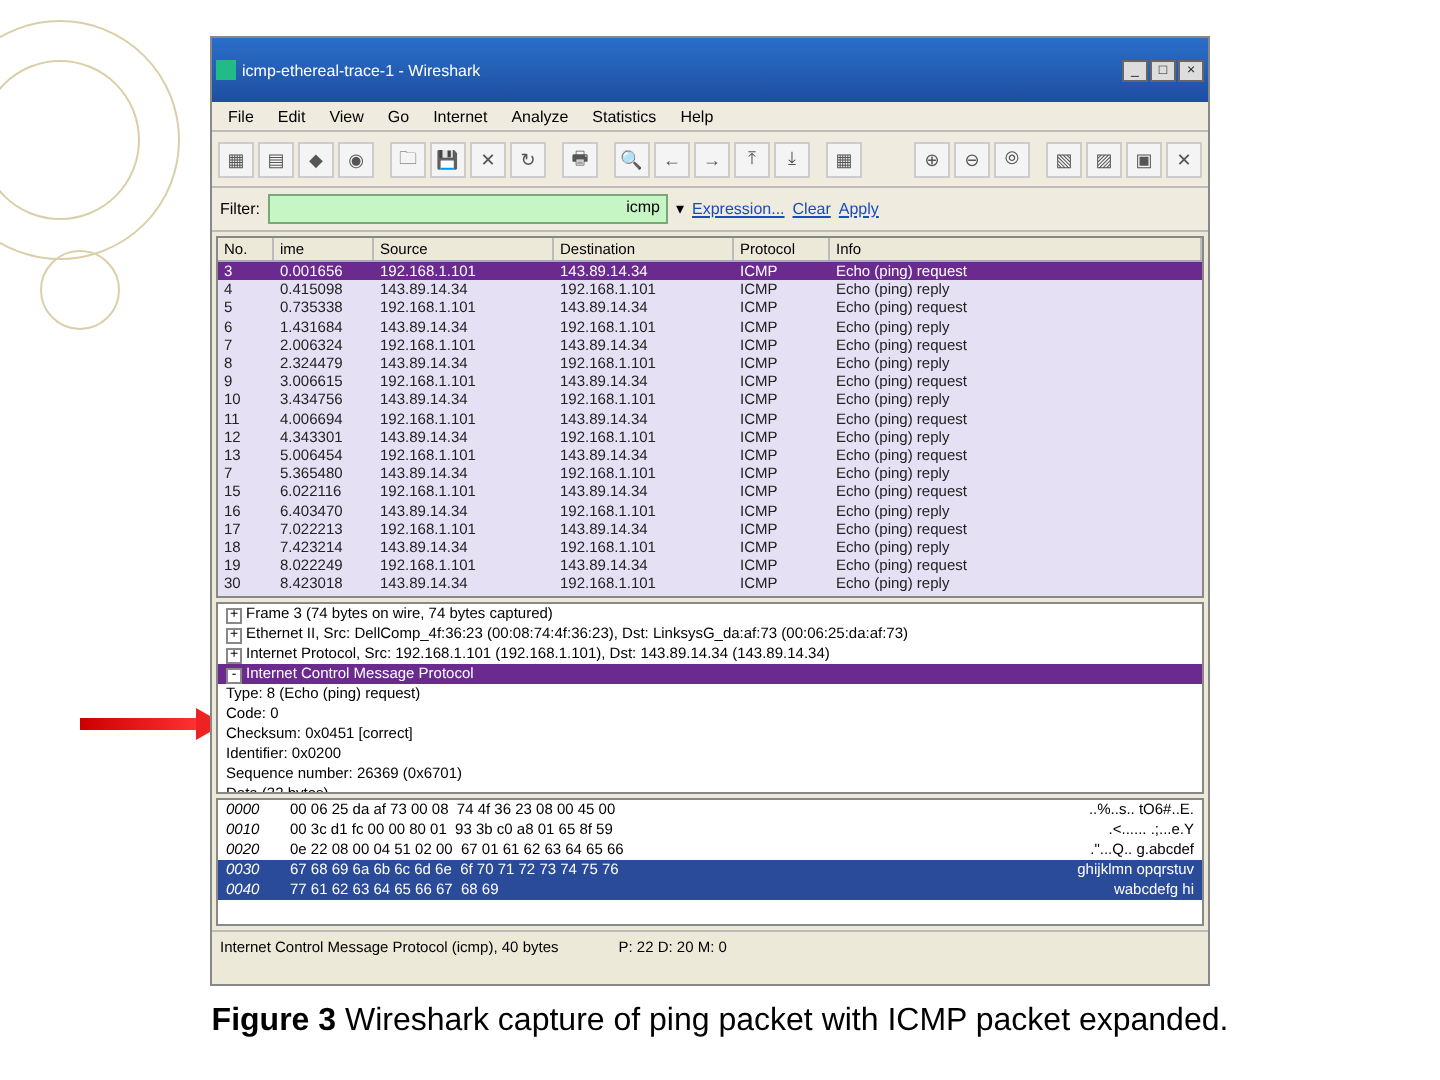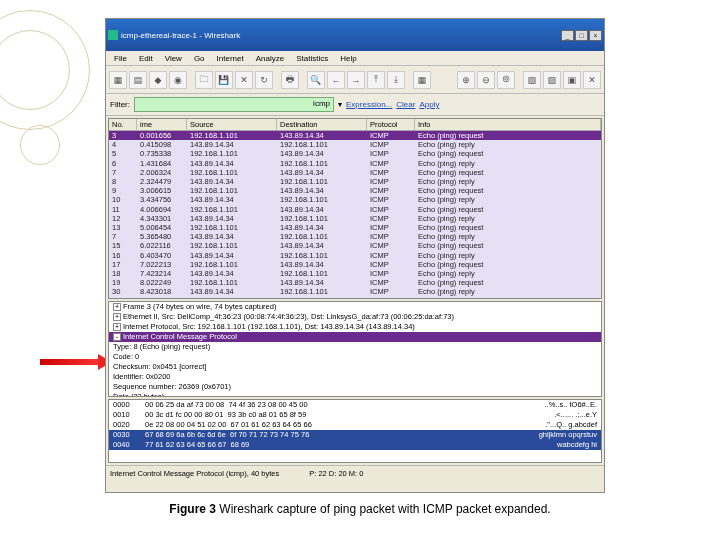--- a/index.html
+++ b/index.html
@@ -31,26 +31,26 @@
   .plhead div { border-right: 1px solid #bbb; padding: 1px 3px; }
   .plrow { display: grid; grid-template-columns: 28px 50px 90px 90px 48px 1fr; background: #e6e0f5; font-size: 7.5px; font-family: 'Courier New', monospace; color: #222; }
   .plrow div { padding: 0 3px; line-height: 9.2px; white-space: nowrap; overflow: hidden; }
   .plrow.sel { background: #6b2a8e; color: #fff; }
   .details { height: 96px; background: #fff; border: 1px solid #888; margin: 0 2px; overflow: hidden; font-family: 'Courier New', monospace; font-size: 7.5px; line-height: 10px; }
   .drow { padding: 0 4px; white-space: nowrap; }
   .drow.hl { background: #6b2a8e; color: #fff; }
   .drow .tree { display:inline-block; width:8px; text-align:center; border:1px solid #888; height:8px; line-height:6px; margin-right:2px; font-size:7px; background:#fff; color:#000; }
   .hexpane { height: 64px; background: #fff; border: 1px solid #888; margin: 2px; overflow: hidden; font-family: 'Courier New', monospace; font-size: 7.5px; line-height: 10px; }
   .hexrow { display: flex; padding: 0 4px; }
-  .hexrow .off { width: 32px; }
+  .hexrow .off { width: 32px; font-style: italic; }
   .hexrow .bytes { flex: 1; white-space: pre; }
   .hexrow .ascii { width: 120px; white-space: pre; text-align: right; }
   .hexrow.sel { background: #2a4b99; color: #fff; }
   .statusbar { height: 16px; background: #ece9d8; border-top: 1px solid #bbb; display: flex; align-items: center; font-size: 7.5px; padding: 0 4px; gap: 30px; }
-  .caption { position: absolute; left: 0; right: 0; top: 502px; text-align: center; font-family: 'Times New Roman', serif; font-size: 12px; }
+  .caption { position: absolute; left: 0; right: 0; top: 502px; text-align: center; font-family: 'Times New Roman', serif; font-size: 16px; }
   .caption b { font-weight: bold; }
 </style>
 </head>
 <body>
 
 <div class="slide-bg">
   <div class="ring ring1"></div>
   <div class="ring ring2"></div>
   <div class="ring ring3"></div>
 </div>

